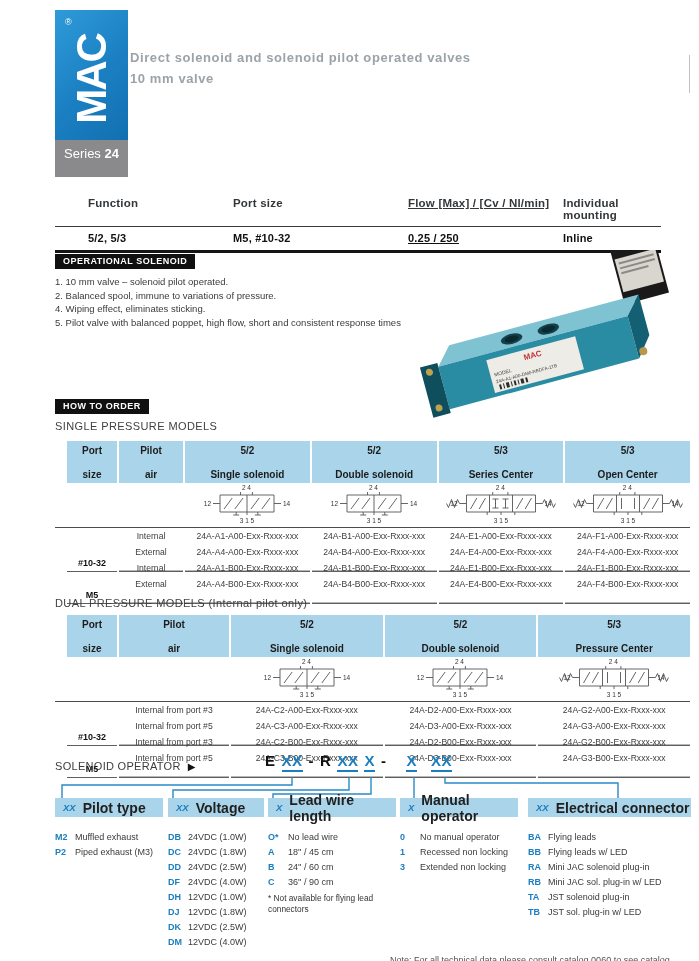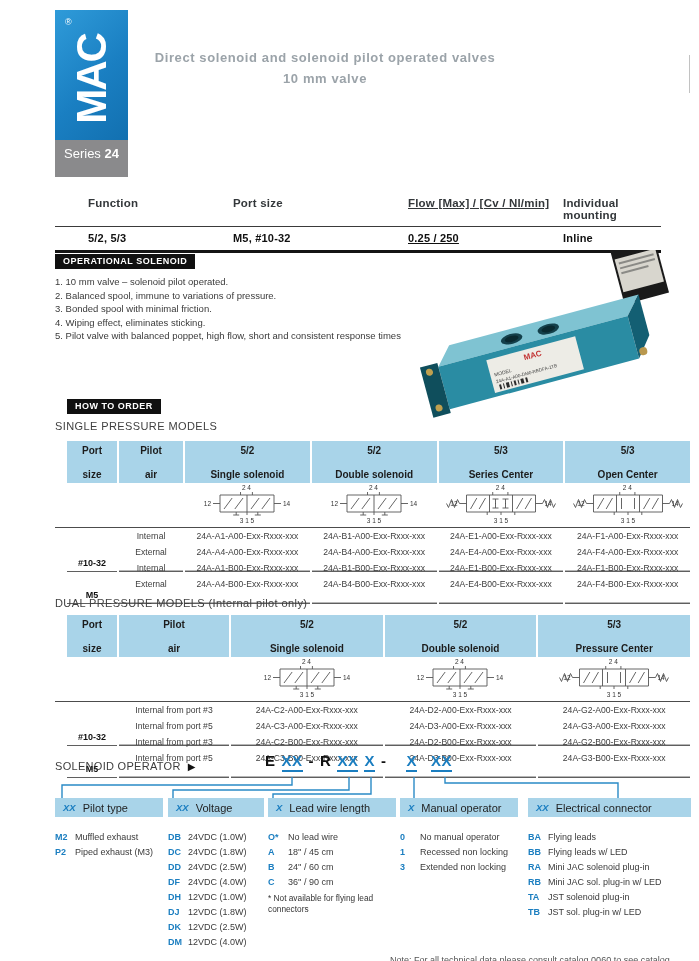--- a/index.html
+++ b/index.html
@@ -9,21 +9,21 @@
   
   .logo-wrap{position:absolute;left:55px;top:10px;width:73px;}
   .logo-blue{position:relative;height:130px;background:linear-gradient(135deg,#2f9bd9 0%,#1a7fc2 55%,#1270b0 100%);}
   .reg{position:absolute;top:7px;left:10px;color:#fff;font-size:9px;}
   .logo-text{position:absolute;left:50%;top:53%;transform:translate(-50%,-50%) rotate(-90deg);
              color:#fff;font-size:42px;font-weight:bold;letter-spacing:-2px;}
   .logo-series{height:37px;background:#8a8a8c;color:#fff;text-align:center;line-height:27px;font-size:13px;}
   .logo-series b{font-style:normal;}
 
   
-  .doc-title{position:absolute;left:130px;top:47px;width:390px;text-align:center;
+  .doc-title{position:absolute;left:130px;top:47px;width:390px;text-align:left;
              color:#9ba3a9;font-weight:bold;font-size:13px;letter-spacing:0.6px;line-height:21px;}
   .edge-mark{position:absolute;right:9px;top:55px;height:38px;border-right:1px solid #c2c2c2;}
 
   
   .spec{position:absolute;left:55px;top:197px;width:606px;}
   .spec-h,.spec-v{display:grid;grid-template-columns:175px 172px 155px 104px;}
   .spec-h{border-bottom:1px solid #3a3a3a;padding-bottom:5px;}
   .spec-v{border-bottom:3px solid #141414;padding:5px 0 6px;}
   .sc{font-size:11.5px;color:#33373a;font-weight:bold;letter-spacing:0.2px;}
   .spec-v .sc{color:#101010;font-size:11px;}
@@ -31,21 +31,21 @@
 
   
   .tag{display:inline-block;background:#101010;color:#fff;font-size:9px;font-weight:bold;
        padding:2px 8px 3px;letter-spacing:0.5px;}
   .benefits{position:absolute;left:55px;top:250px;width:400px;}
   #benefit-list{margin-top:6px;}
   .bitem{font-size:9.5px;color:#3a3a3a;line-height:13.5px;}
 
   .photo{position:absolute;left:420px;top:250px;width:270px;height:185px;}
 
-  .order-tag{position:absolute;left:55px;top:399px;margin-left:12px;}
+  .order-tag{position:absolute;left:55px;top:399px;}
   .sec-title{position:absolute;left:55px;font-size:11px;color:#3f3f3f;letter-spacing:0.4px;}
 
   
   .ptable{position:absolute;left:55px;width:635px;}
   .trow{display:grid;column-gap:2px;padding-left:12px;}
   .sp .trow{grid-template-columns:50px 64px 1fr 1fr 1fr 1fr;}
   .dp .trow{grid-template-columns:50px 110px 1fr 1fr 1fr;}
   .hcell{background:#a9d4e9;text-align:center;padding:4px 2px 3px;}
   .h1{font-size:10px;font-weight:bold;color:#1c1c1c;line-height:12px;}
   .h2{font-size:10px;font-weight:bold;color:#1c1c1c;line-height:11px;margin-top:12px;}
@@ -67,21 +67,21 @@
   #op-code span:nth-child(9){margin-left:8px;}
   #connector-lines{position:absolute;left:0;top:777px;}
 
   
   #cats{position:absolute;left:0;top:798px;width:699px;height:158px;}
   .slot{position:absolute;top:0;}
   .s0{left:55px;width:108px;}.s1{left:168px;width:96px;}.s2{left:268px;width:128px;}
   .s3{left:400px;width:118px;}.s4{left:528px;width:163px;}
   .cat-box{background:#a9d4e9;height:19px;display:flex;align-items:center;gap:7px;padding-left:8px;}
   .cat-key{color:#1b7ec0;font-weight:bold;font-style:italic;font-size:9.5px;}
-  .cat-lbl{font-weight:normal;font-size:11px;color:#1f1f1f;}
+  .cat-lbl{font-weight:bold;font-size:14px;color:#1f1f1f;}
   .opt-list{margin-top:13px;}
   .opt{display:flex;gap:5px;line-height:15px;}
   .opt-key{color:#1b7ec0;font-weight:bold;font-size:9px;min-width:15px;}
   .opt-desc{color:#3a3a3a;font-size:9px;}
   .fnote{font-size:8.3px;color:#333;margin-top:3px;line-height:11px;}
 
   .footer-note{position:absolute;left:390px;top:955px;font-size:9px;color:#555;width:300px;white-space:nowrap;}
 </style>
 </head>
 <body>
@@ -115,21 +115,20 @@
         <div class="sc c2">0.25 / 250</div>
         <div class="sc c3">Inline</div>
       </div>
   </div>
 
   <div class="benefits">
     <span class="tag">OPERATIONAL SOLENOID</span>
     <div id="benefit-list">
         <div class="bitem">1. 10 mm valve – solenoid pilot operated.</div>
         <div class="bitem">2. Balanced spool, immune to variations of pressure.</div>
-        <div class="bitem">3. Bonded spool with minimal friction.</div>
         <div class="bitem">4. Wiping effect, eliminates sticking.</div>
         <div class="bitem">5. Pilot valve with balanced poppet, high flow, short and consistent response times</div>
       </div>
   </div>
 
   <div class="photo">
     <svg width="270" height="185" viewBox="0 0 270 185">
       <g transform="rotate(-15 135 100)">
         <rect x="214" y="8" width="46" height="66" fill="#1a1a1a"></rect>
         <rect x="220" y="-12" width="32" height="22" fill="#3d3a2b"></rect>

